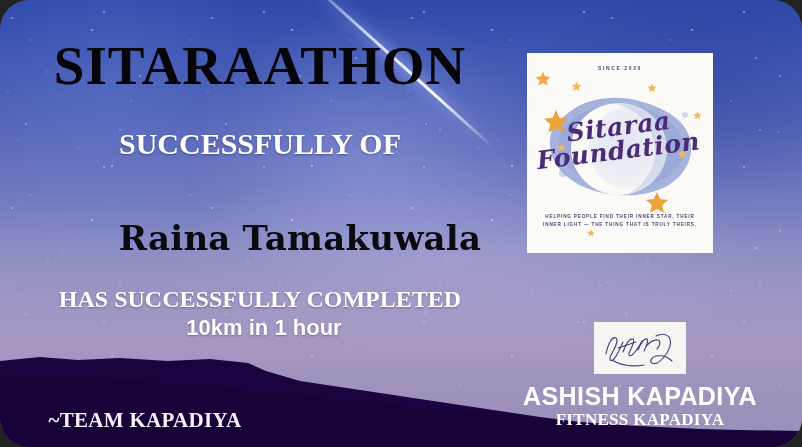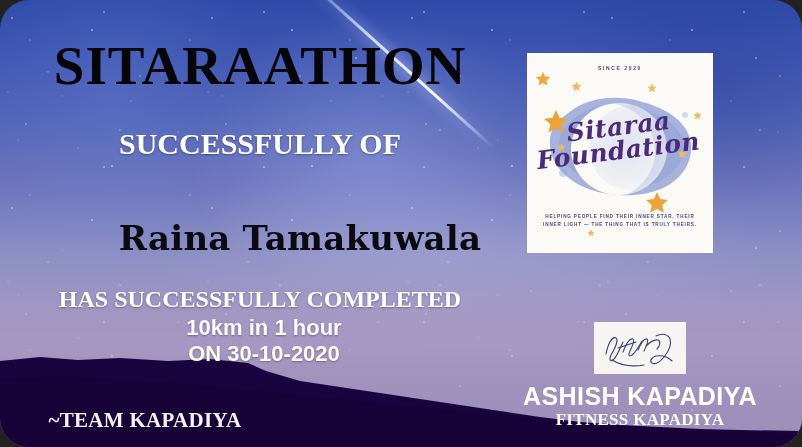--- a/index.html
+++ b/index.html
@@ -333,21 +333,20 @@
   <div class="cert-of">
     <div>SUCCESSFULLY OF</div>
   </div>
 
   <div class="recipient">Raina Tamakuwala</div>
 
   <div class="completed-line">HAS SUCCESSFULLY COMPLETED</div>
 
   <div class="detail-line detail-1">10km in 1 hour</div>
 
-  <div class="detail-line detail-2">ON 30-10-2020</div>
 
   <div class="team">~TEAM KAPADIYA</div>
 
   <div class="logo-card">
 
     <div class="logo-since">SINCE 2020</div>
 
     <svg class="blob" viewBox="0 0 152 108">
       <path d="M26,18 C44,4 72,2 94,8 C118,14 140,26 145,46 C150,66 138,86 118,95
                C96,105 66,104 44,96 C22,88 6,72 5,52 C4,36 12,28 26,18 Z" fill="#9aa8d8" opacity="0.88"></path>

